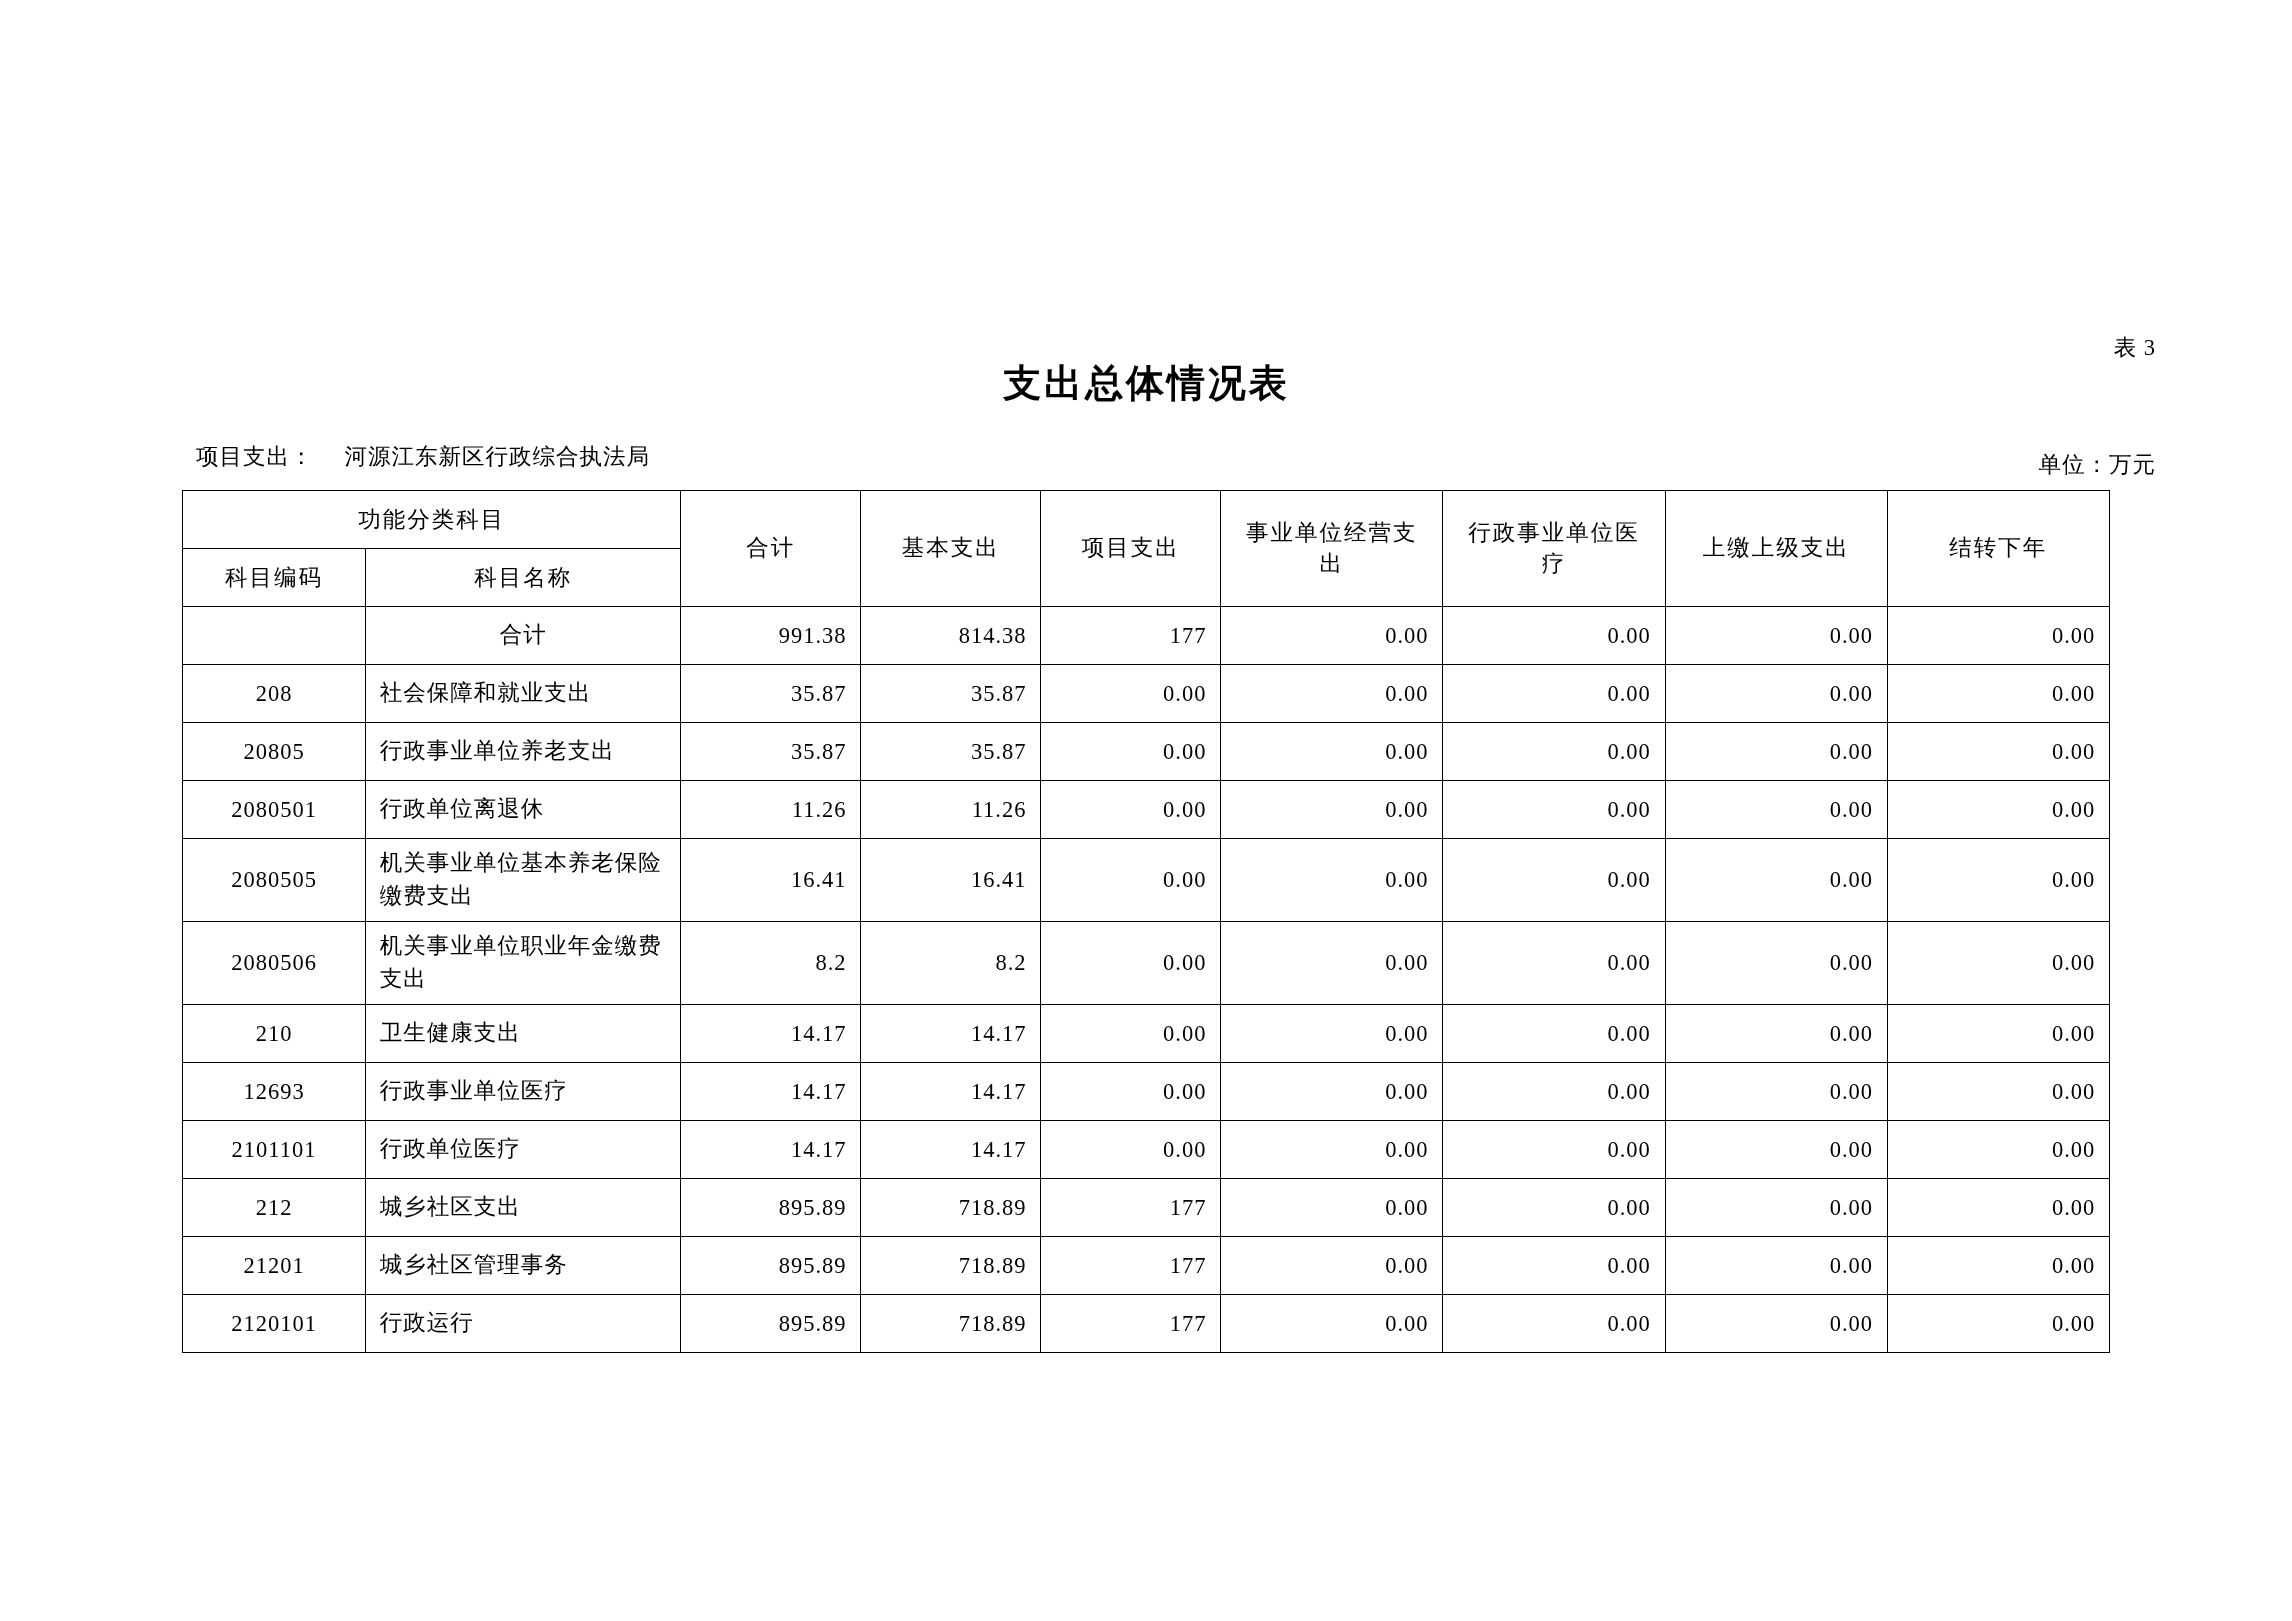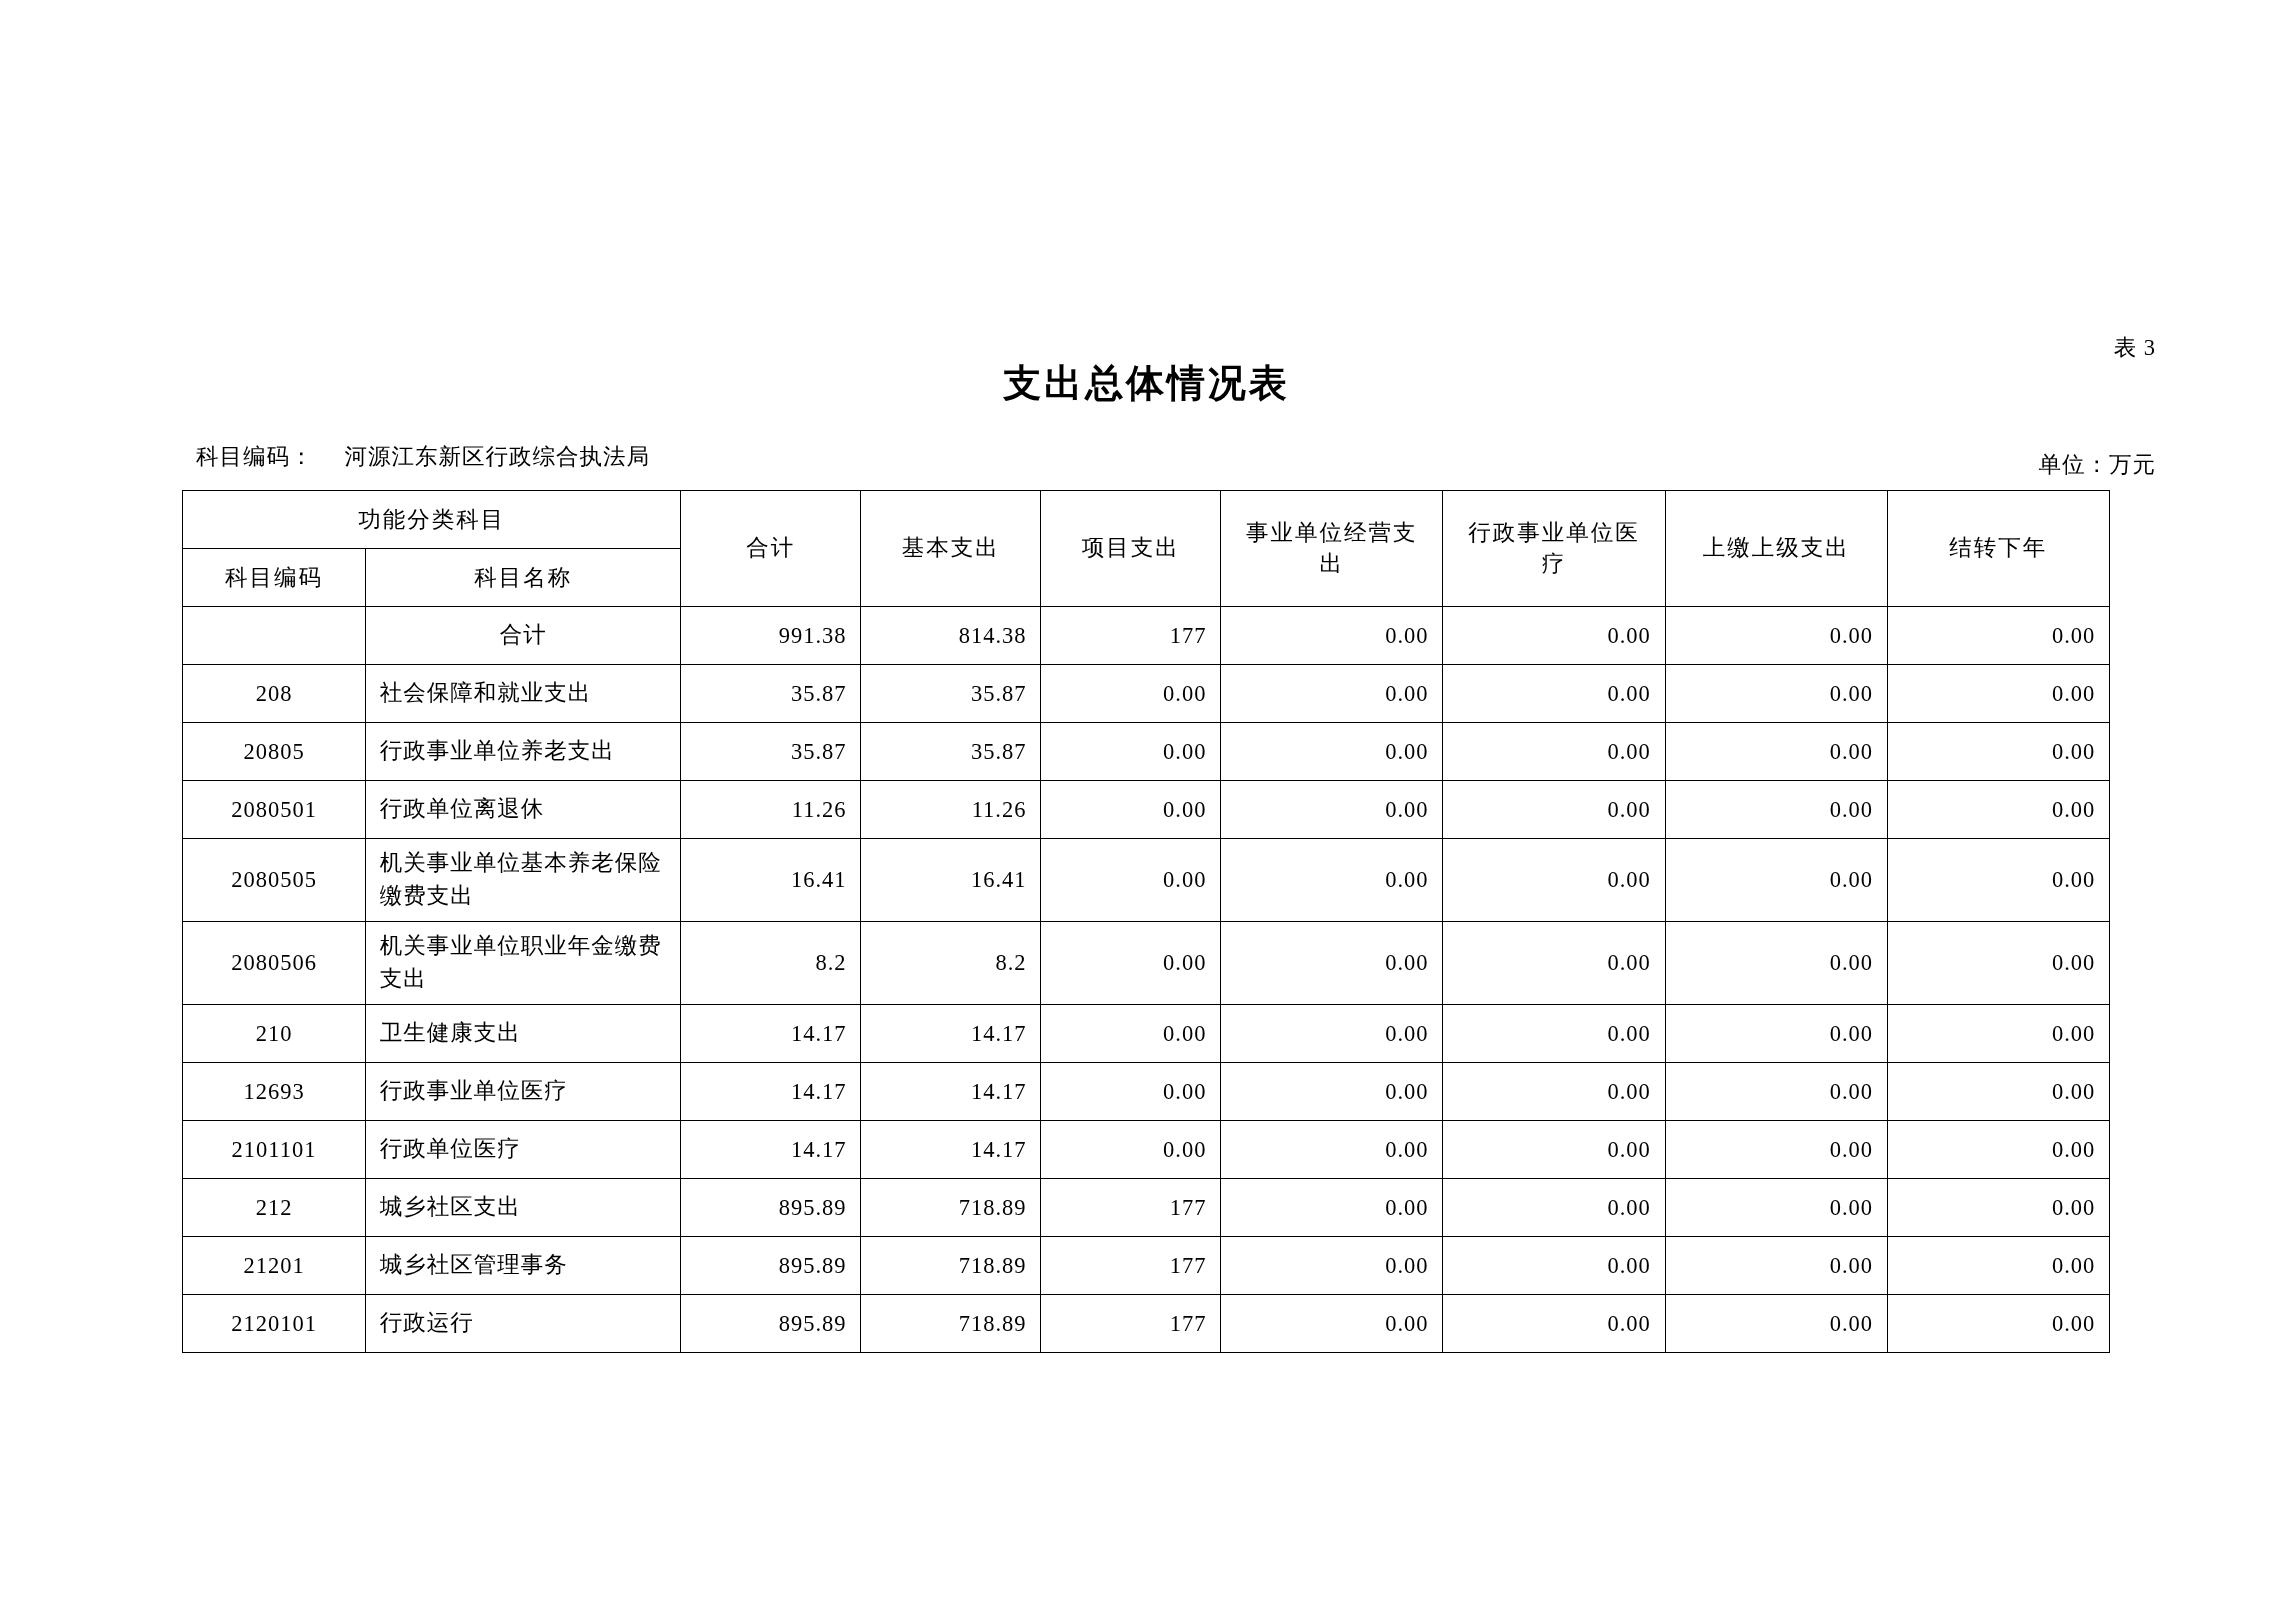--- a/index.html
+++ b/index.html
@@ -127,21 +127,21 @@
 <body>
 
 <div class="page">
 
   <div class="table-number">表 3</div>
 
   <div class="doc-title">支出总体情况表</div>
 
   <div class="meta-row">
     <div class="meta-left">
-      <span class="label">科目编码：</span><span class="value">河源江东新区行政综合执法局</span>
+      <span class="label">项目支出：</span><span class="value">河源江东新区行政综合执法局</span>
     </div>
     <div class="meta-right">单位：万元</div>
   </div>
 
   <table class="main">
     <colgroup>
       <col class="col-c1">
         <col class="col-c2">
         <col class="col-c3">
         <col class="col-c4">

